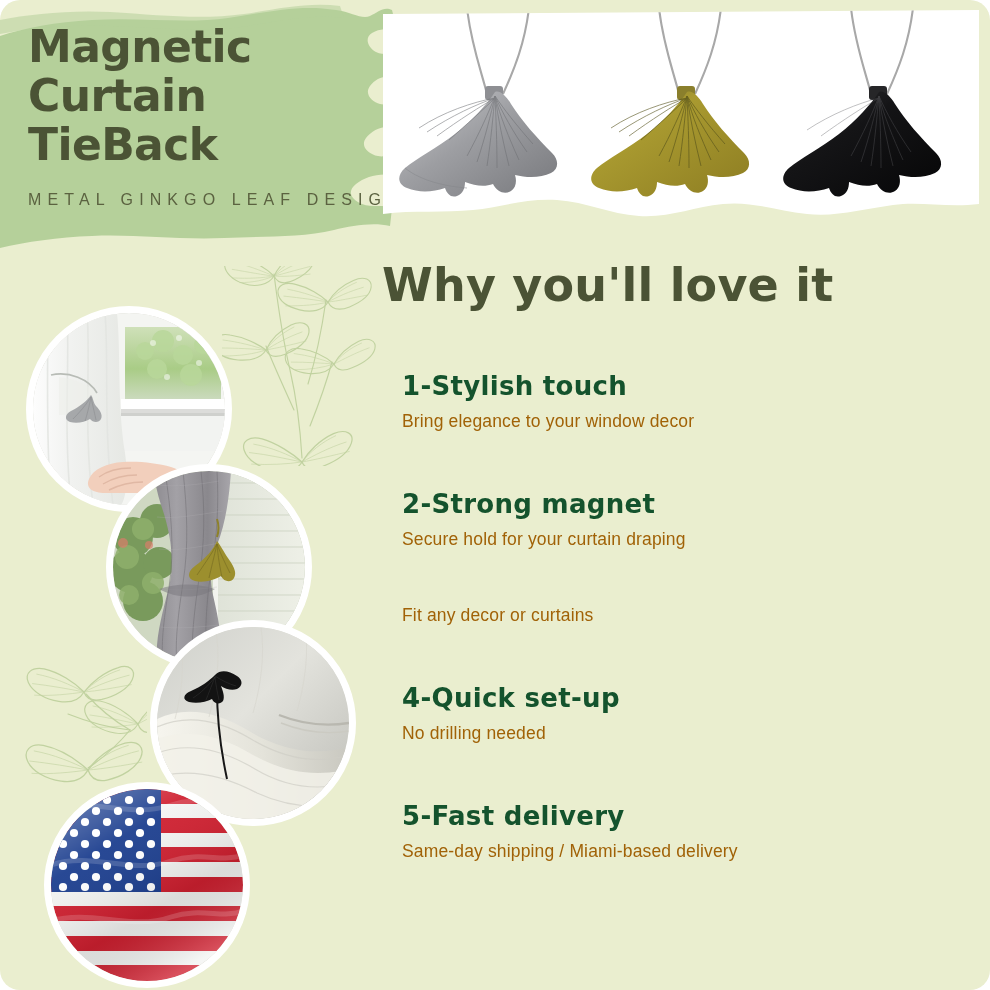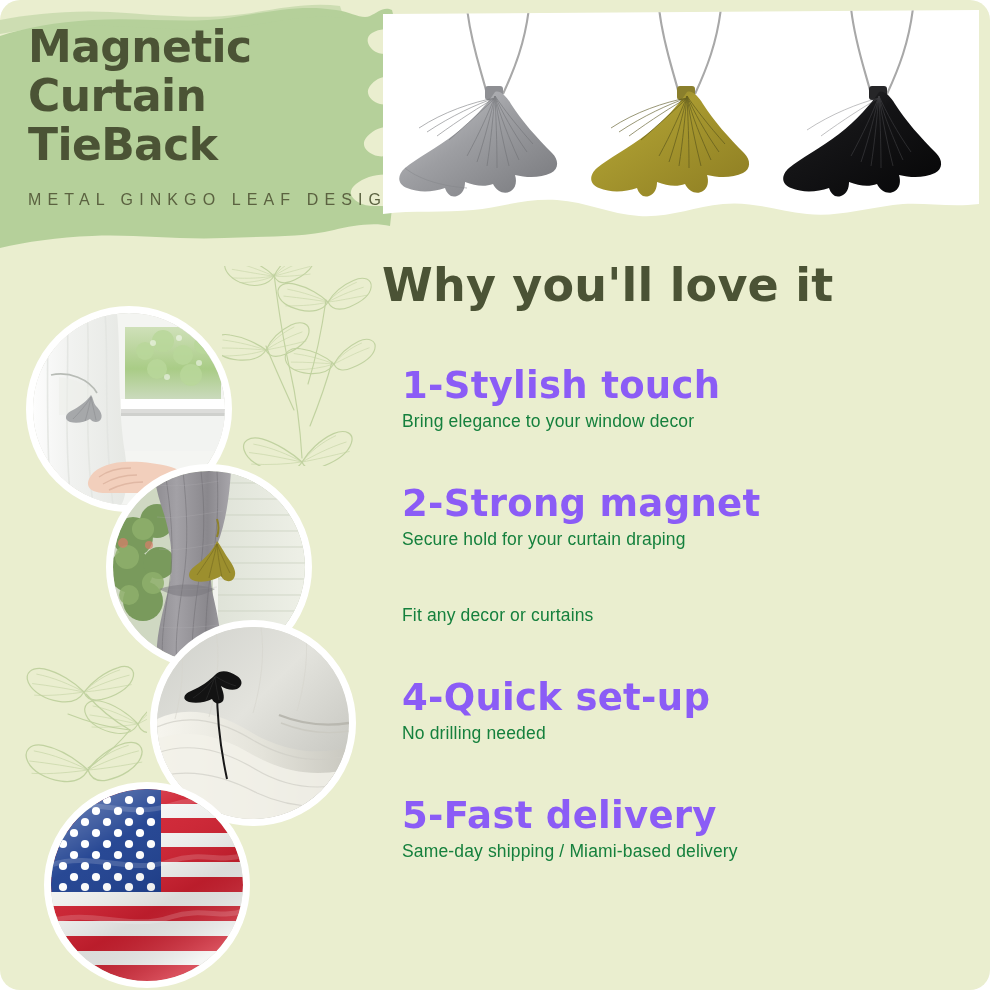--- a/index.html
+++ b/index.html
@@ -85,34 +85,34 @@
     position: absolute;
     left: 402px;
     top: 368px;
     width: 570px;
   }
   .feature { margin-bottom: 54px; }
   .feature:last-child { margin-bottom: 0; }
   .feature-title {
     font-family: "DejaVu Sans", sans-serif;
     font-weight: 700;
-    font-size: 37px;
+    font-size: 26px;
     line-height: 36px;
     letter-spacing: 0.3px;
-    color: #8b5cf6;
+    color: #14532d;
     white-space: nowrap;
   }
   .feature-desc {
     margin-top: 6px;
     font-family: "Liberation Sans", sans-serif;
     font-weight: 400;
     font-size: 17.5px;
     line-height: 22px;
     letter-spacing: 0.15px;
-    color: #15803d;
+    color: #a16207;
     white-space: nowrap;
   }
 
   
   .deco {
     position: absolute;
     pointer-events: none;
   }
   .deco-top  { left: 222px; top: 266px; }
   .deco-left { left: 12px;  top: 618px; }

